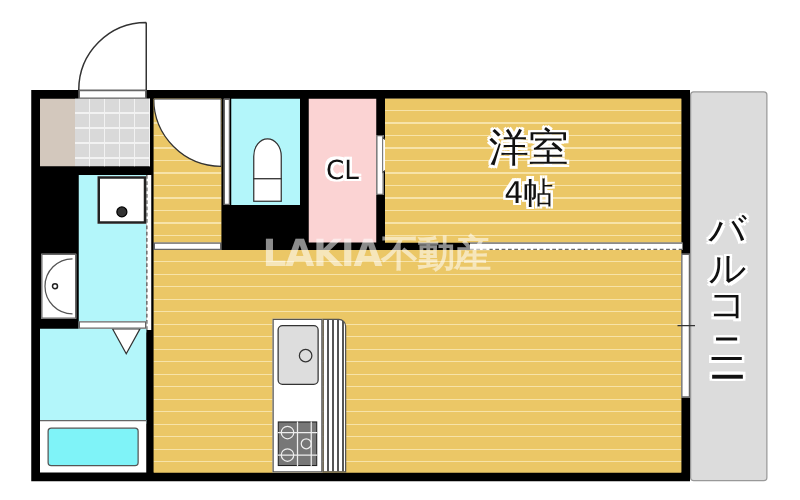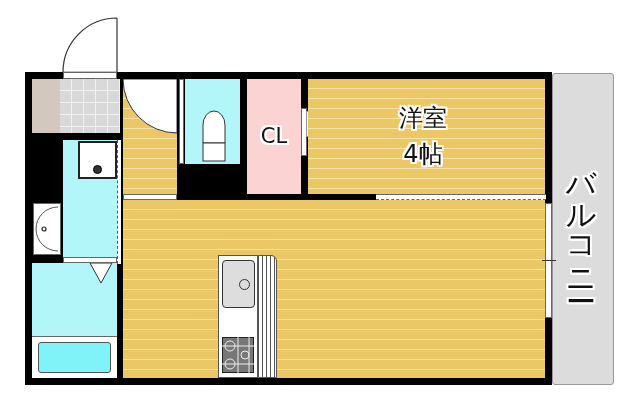--- a/index.html
+++ b/index.html
@@ -48,21 +48,21 @@
   </svg>
 
   <div class="abs pink" style="left:247px;top:79px;width:54px;height:115px;"></div>
   <div class="label" style="left:247px;top:124px;width:54px;font-size:21px;line-height:24px;">CL</div>
   <div class="abs" style="left:301px;top:108px;width:6px;height:48px;background:#fff;border:1px solid #666;"></div>
   <svg class="abs" style="left:306px;top:108px;width:22px;height:32px;" viewBox="0 0 22 32">
     <path d="M0 2 L20 16 L0 30 Z" fill="#fff" stroke="#333" stroke-width="1"></path>
   </svg>
 
   <div class="abs floor" style="left:308px;top:79px;width:237px;height:115px;"></div>
-  <div class="label" style="left:368px;top:100px;width:110px;font-size:24px;line-height:36px;">洋室</div>
+  <div class="label" style="left:368px;top:100px;width:110px;font-size:32px;line-height:36px;">洋室</div>
   <div class="label" style="left:368px;top:136px;width:110px;font-size:24px;line-height:36px;">4帖</div>
 
   <div class="abs" style="left:376px;top:194px;width:170px;height:6px;background:#fff;border-top:1px solid #666;border-bottom:1px dashed #666;"></div>
   <div class="abs" style="left:123px;top:194px;width:54px;height:6px;background:#fff;border:1px solid #666;"></div>
 
   <div class="abs wet" style="left:63px;top:140px;width:54px;height:126px;"></div>
   <div class="abs" style="left:117px;top:140px;width:4px;height:124px;background:#fff;border-left:1px dashed #555;"></div>
   <div class="abs" style="left:78px;top:141px;width:39px;height:38px;background:#fff;border:2px solid #222;"></div>
   <div class="abs" style="left:93px;top:165px;width:9px;height:9px;border-radius:50%;background:#333;border:1px solid #000;"></div>
 
@@ -95,13 +95,14 @@
       <line x1="0" y1="9" x2="32" y2="9"></line>
         <line x1="0" y1="27" x2="32" y2="27"></line>
       <line x1="16" y1="0" x2="16" y2="36"></line>
         <line x1="27" y1="0" x2="27" y2="36"></line>
     </g>
   </svg>
 
   <div class="abs" style="left:545px;top:203px;width:7px;height:115px;background:#fff;border:1px solid #666;"></div>
   <div class="abs" style="left:542px;top:260px;width:14px;height:1px;background:#333;"></div>
 
+  <div class="watermark" style="left:210px;top:183px;">LAKIA不動産</div>
 </div>
 
 </body></html>

